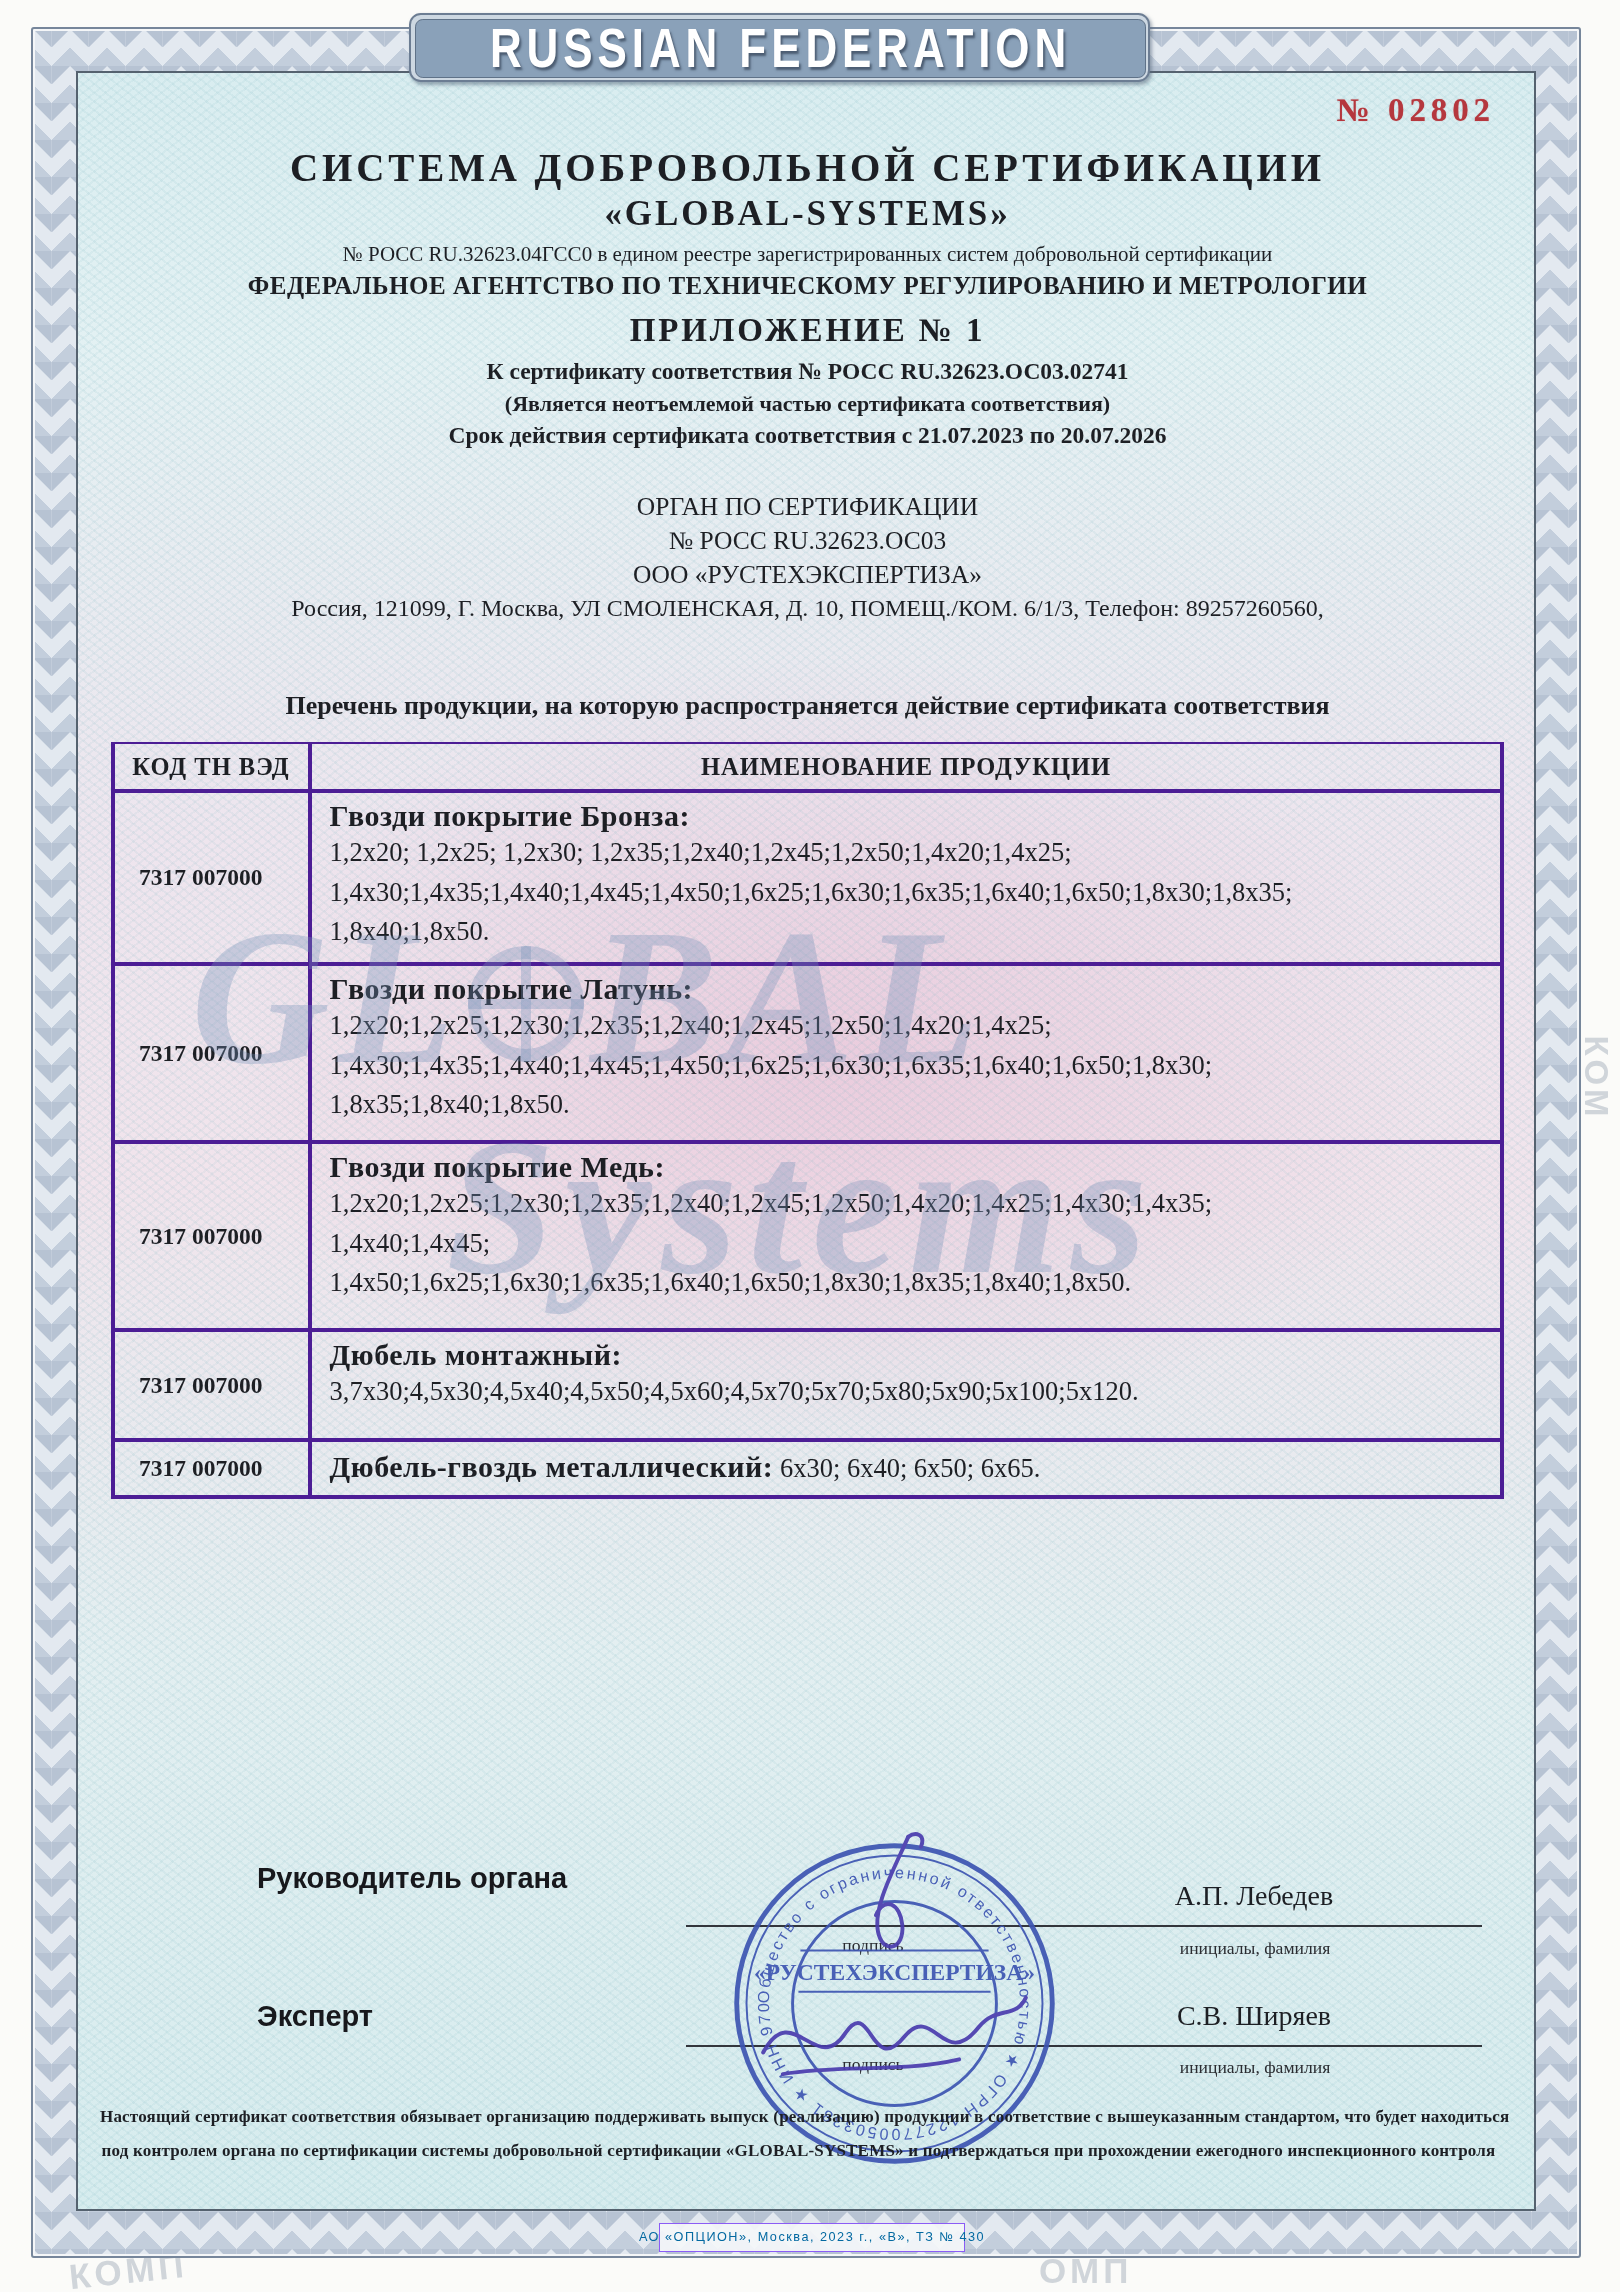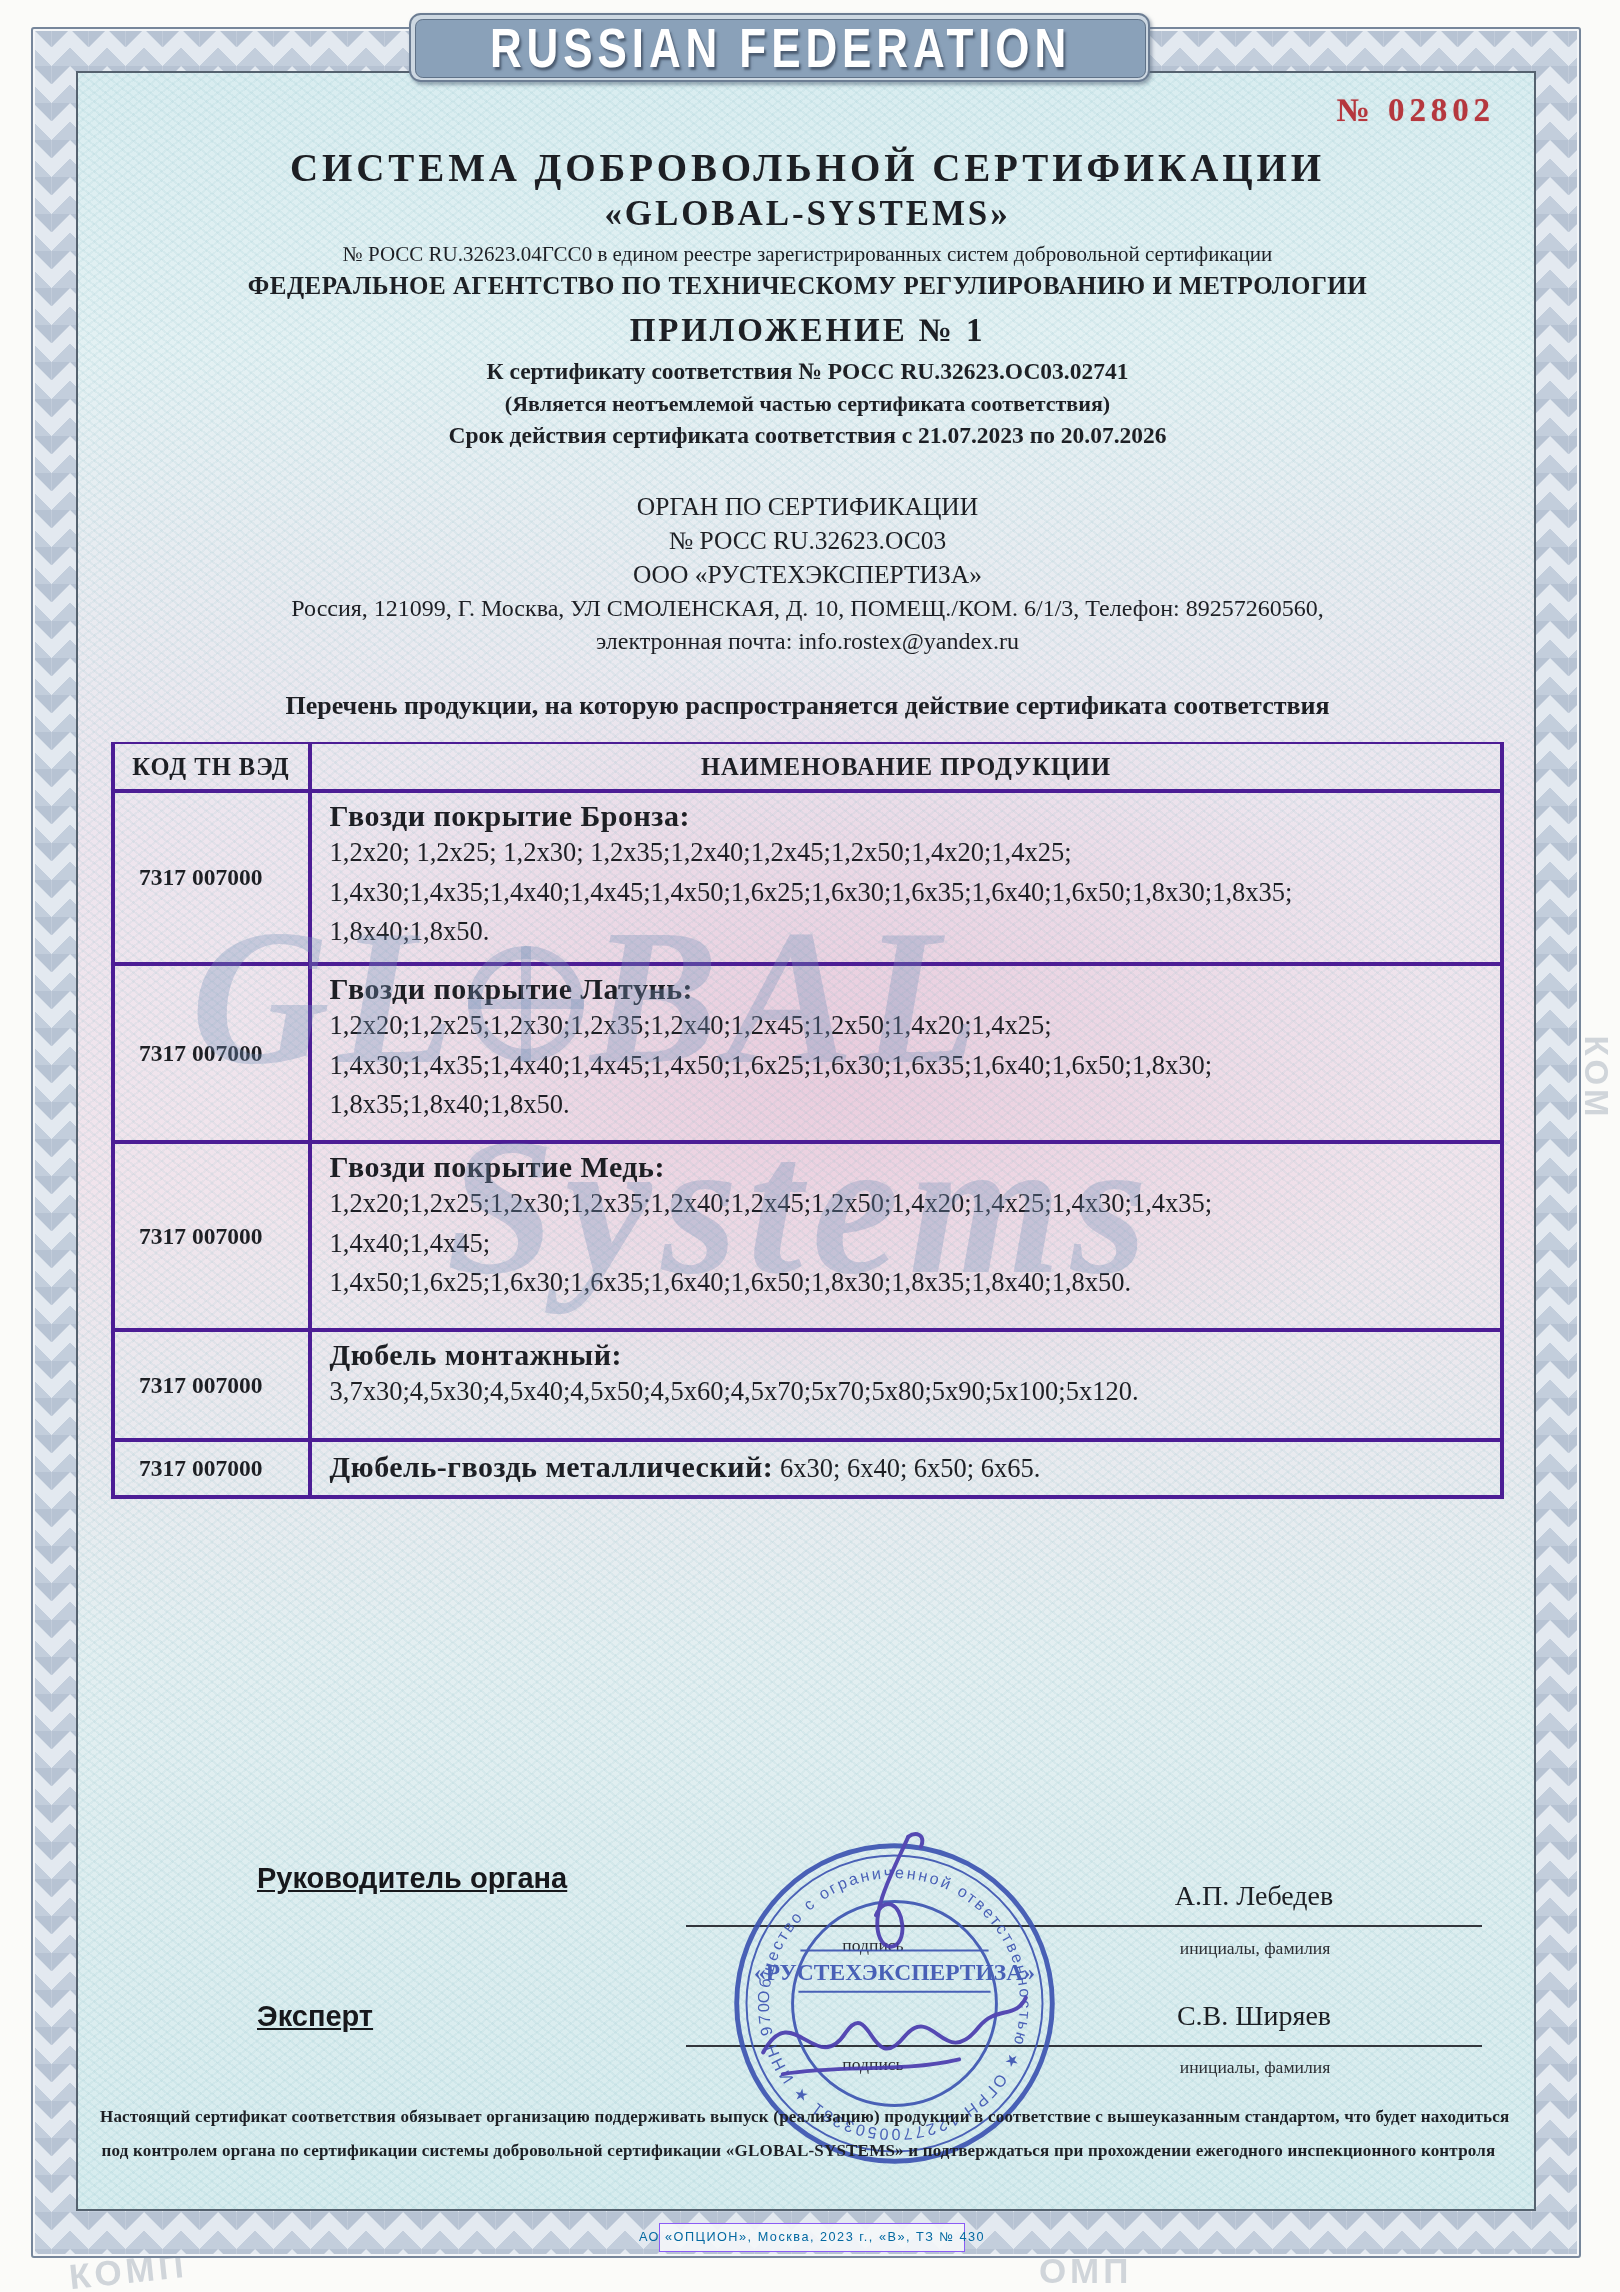--- a/index.html
+++ b/index.html
@@ -91,21 +91,21 @@
   .wm-globe{
     display:inline-block; width:116px; height:116px; border:13.7px solid rgba(118,145,186,.33);
     border-radius:50%; vertical-align:middle; margin:0 5.9px 27.4px 5.9px; box-sizing:border-box;
     background:
       linear-gradient(90deg, transparent 44%, rgba(118,145,186,.33) 44% 56%, transparent 56%),
       linear-gradient(0deg, transparent 44%, rgba(118,145,186,.33) 44% 56%, transparent 56%);
   }
   .wm-2{left:446px; top:1093px; font-size:196px; letter-spacing:9.8px;}
   .sig-label{
     position:absolute; font-family:"Liberation Sans", sans-serif; font-weight:bold;
-    font-size:29px; color:#17181c;text-decoration:underline;
+    font-size:29px; color:#17181c;
   }
   .sig-line{position:absolute; height:0; border-top:2.5px solid #33363c;}
   .sig-name{position:absolute; font-size:28px; text-align:center; width:274px;}
   .sig-sub{position:absolute; font-size:17.6px; color:#2a2c31; text-align:center;}
   .stamp{position:absolute; left:722px; top:1831px; opacity:.92;}
   .foot{
     position:absolute; left:100px; right:123px; text-align:center;
     font-size:17px; font-weight:bold; letter-spacing:0.2px; white-space:nowrap;
   }
   .f1{top:2107px;} .f2{top:2141px;}
@@ -143,21 +143,20 @@
   <div class="cline t-agency">ФЕДЕРАЛЬНОЕ АГЕНТСТВО ПО ТЕХНИЧЕСКОМУ РЕГУЛИРОВАНИЮ И МЕТРОЛОГИИ</div>
   <div class="cline t-app">ПРИЛОЖЕНИЕ № 1</div>
   <div class="cline t-cert">К сертификату соответствия № РОСС RU.32623.ОС03.02741</div>
   <div class="cline t-int">(Является неотъемлемой частью сертификата соответствия)</div>
   <div class="cline t-val">Срок действия сертификата соответствия с 21.07.2023 по 20.07.2026</div>
 
   <div class="cline t-orgh">ОРГАН ПО СЕРТИФИКАЦИИ</div>
   <div class="cline t-orgn">№ РОСС RU.32623.ОС03</div>
   <div class="cline t-orgnm">ООО «РУСТЕХЭКСПЕРТИЗА»</div>
   <div class="cline t-addr">Россия, 121099, Г. Москва, УЛ СМОЛЕНСКАЯ, Д. 10, ПОМЕЩ./КОМ. 6/1/3, Телефон: 89257260560,</div>
-  <div class="cline t-mail">электронная почта: info.rostex@yandex.ru</div>
 
   <div class="cline t-list">Перечень продукции, на которую распространяется действие сертификата соответствия</div>
 
   <table class="products">
     <tbody>
         <tr class="hdr">
       <td class="code" style="text-align:center; padding-left:0;">КОД ТН ВЭД</td>
       <td>НАИМЕНОВАНИЕ ПРОДУКЦИИ</td>
     </tr>
     <tr style="height:173px;">

